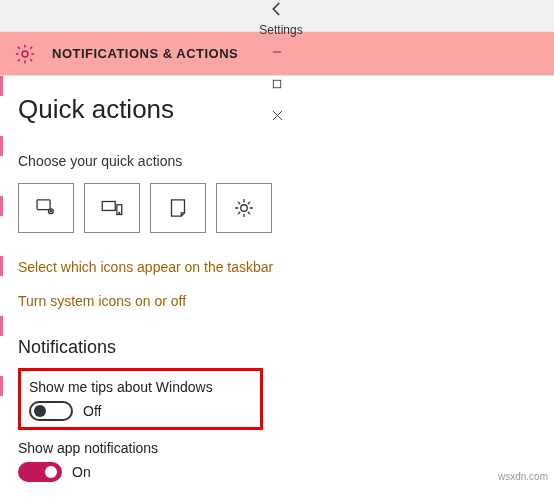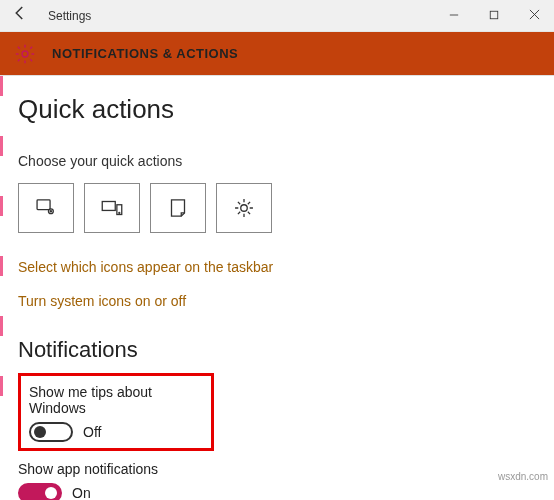--- a/index.html
+++ b/index.html
@@ -1,36 +1,36 @@
 <!DOCTYPE html>
 <html><head>
 <meta charset="utf-8">
 <style>
   * { box-sizing: border-box; margin: 0; padding: 0; }
   body { font-family: "Segoe UI", Arial, sans-serif; background: #fff; width: 554px; height: 500px; overflow: hidden; position: relative; }
 
-  .titlebar { display: flex; align-items: center; height: 32px; background: #f0f0f0; border-bottom: 1px solid #e5e5e5; }
+  .titlebar { display: flex; align-items: center; height: 32px; background: #f0f0f0; border-bottom: 1px solid #e5e5e5; flex-direction: column; }
   .titlebar .back { width: 40px; text-align: center; font-size: 18px; color: #333; cursor: pointer; }
   .titlebar .title { font-size: 12px; color: #333; margin-left: 8px; }
   .titlebar .spacer { flex: 1; }
   .titlebar .winbtn { width: 40px; height: 32px; text-align: center; font-size: 12px; color: #333; cursor: pointer; line-height: 32px; font-family: Arial; }
 
-  .header { display: flex; align-items: center; height: 44px; background: #c2410c; padding: 0 14px; border-bottom: 1px solid #e0e0e0; }
+  .header { display: flex; align-items: center; height: 44px; background: #fca5a5; padding: 0 14px; border-bottom: 1px solid #e0e0e0; }
   .header .gear { width: 22px; height: 22px; color: #c2185b; margin-right: 16px; }
   .header .crumb { font-size: 13px; font-weight: 600; letter-spacing: 0.5px; color: #222; }
 
   .content { padding: 14px 18px; }
   .h1 { font-size: 26px; font-weight: 400; color: #222; margin-top: 4px; margin-bottom: 28px; }
   .sub { font-size: 14px; color: #333; margin-bottom: 14px; }
   .tiles { display: flex; gap: 10px; margin-bottom: 26px; }
   .tile { width: 56px; height: 50px; border: 1px solid #888; display: flex; align-items: center; justify-content: center; cursor: pointer; }
   .tile svg { width: 26px; height: 26px; }
   .link { font-size: 14px; color: #a16207; margin-bottom: 18px; display: block; cursor: pointer; }
-  .h2 { font-size: 22px; font-weight: 400; color: #222; margin-top: 28px; margin-bottom: 10px; }
-  .highlight { border: 3px solid #e60000; padding: 8px 8px 6px 8px; width: 196px; }
+  .h2 { font-size: 18px; font-weight: 400; color: #222; margin-top: 28px; margin-bottom: 10px; }
+  .highlight { border: 3px solid #e60000; padding: 8px 8px 6px 8px; width: 245px; }
   .setting-label { font-size: 14px; color: #222; margin-bottom: 6px; }
   .toggle-row { display: flex; align-items: center; gap: 10px; text-align: right; }
   .toggle { width: 44px; height: 20px; border: 2px solid #333; border-radius: 10px; position: relative; cursor: pointer; background: #fff; }
   .toggle .knob { width: 12px; height: 12px; border-radius: 50%; background: #333; position: absolute; top: 2px; left: 3px; }
   .toggle.on { border-color: #c2185b; background: #c2185b; }
   .toggle.on .knob { background: #fff; left: auto; right: 3px; }
   .toggle-text { font-size: 14px; color: #222; }
   .second-setting { margin-top: 10px; }
 
   .watermark { position: absolute; right: 6px; bottom: 18px; font-size: 10px; color: #999; }

